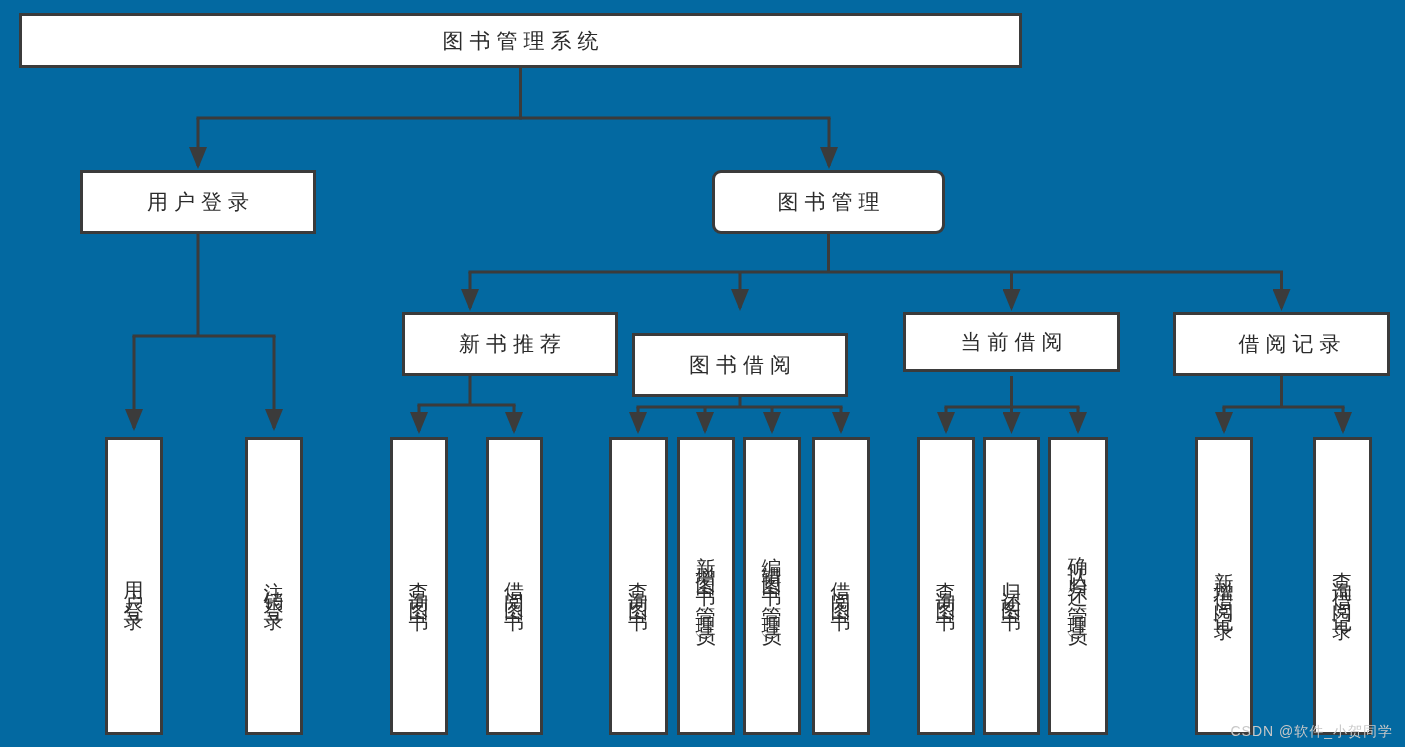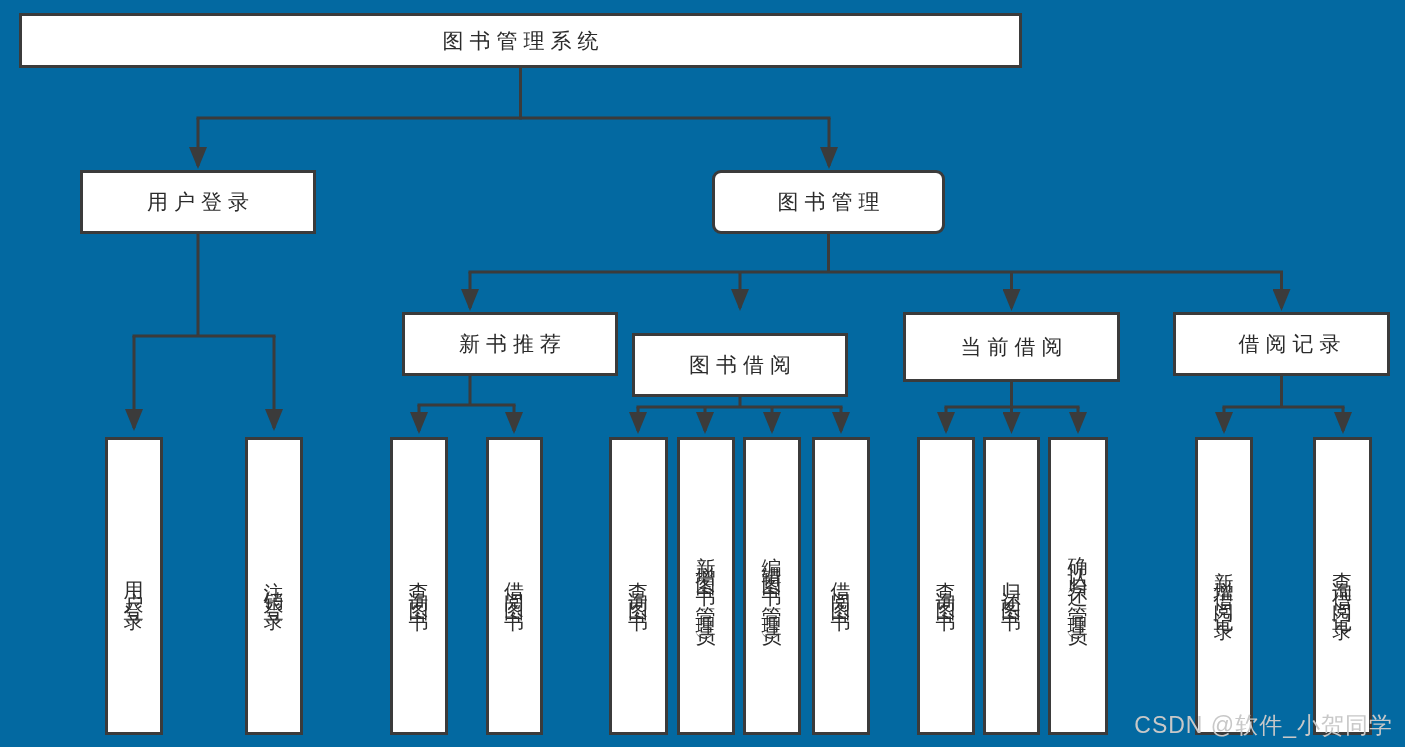--- a/index.html
+++ b/index.html
@@ -14,21 +14,21 @@
     background:#ffffff;display:flex;align-items:center;justify-content:center;
     color:#2b2b2b;z-index:2;
   }
   .node.h span{font-size:21px;letter-spacing:6px;margin-left:6px;white-space:nowrap;}
   .node.v span{
     writing-mode:vertical-rl;text-orientation:mixed;
     font-size:20px;letter-spacing:10px;line-height:1;white-space:nowrap;
   }
   .watermark{
     position:absolute;right:12px;bottom:6px;z-index:5;
-    font-size:23px;letter-spacing:1px;color:#c8c8c8;white-space:nowrap;margin-top:27px;
+    font-size:14px;letter-spacing:1px;color:#c8c8c8;white-space:nowrap;margin-top:27px;
   }
 </style>
 </head>
 <body>
 
 <div class="canvas">
 
   <svg class="connectors" width="1405" height="747" viewBox="0 0 1405 747">
     <defs>
       <marker id="arrow" markerUnits="userSpaceOnUse" markerWidth="22" markerHeight="18" refX="19" refY="9" orient="auto">
@@ -87,21 +87,21 @@
   <div class="node h" style="left:712px;top:170px;width:233px;height:64px;border-radius:9px;">
     <span>图书管理</span>
   </div>
 
   <div class="node h" style="left:362px;top:312px;width:216px;height:64px;margin-left:40px;">
     <span>新书推荐</span>
   </div>
   <div class="node h" style="left:632px;top:312px;width:216px;height:64px;margin-top:21px;">
     <span>图书借阅</span>
   </div>
-  <div class="node h" style="left:903px;top:312px;width:217px;height:70px;">
+  <div class="node h" style="left:903px;top:312px;width:217px;height:60px;">
     <span>当前借阅</span>
   </div>
   <div class="node h" style="left:1173px;top:312px;width:217px;height:64px;padding-left:16px;">
     <span>借阅记录</span>
   </div>
 
   <div class="node v" style="left:105px;top:437px;width:58px;height:298px;">
     <span>用户登录</span>
   </div>
   <div class="node v" style="left:245px;top:437px;width:58px;height:298px;">

